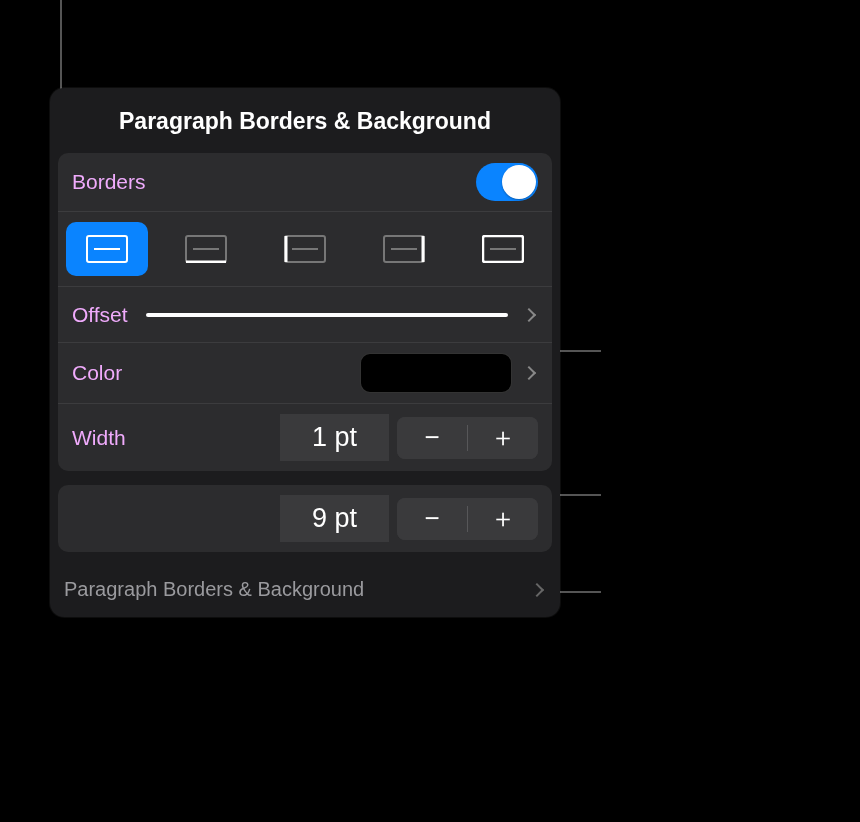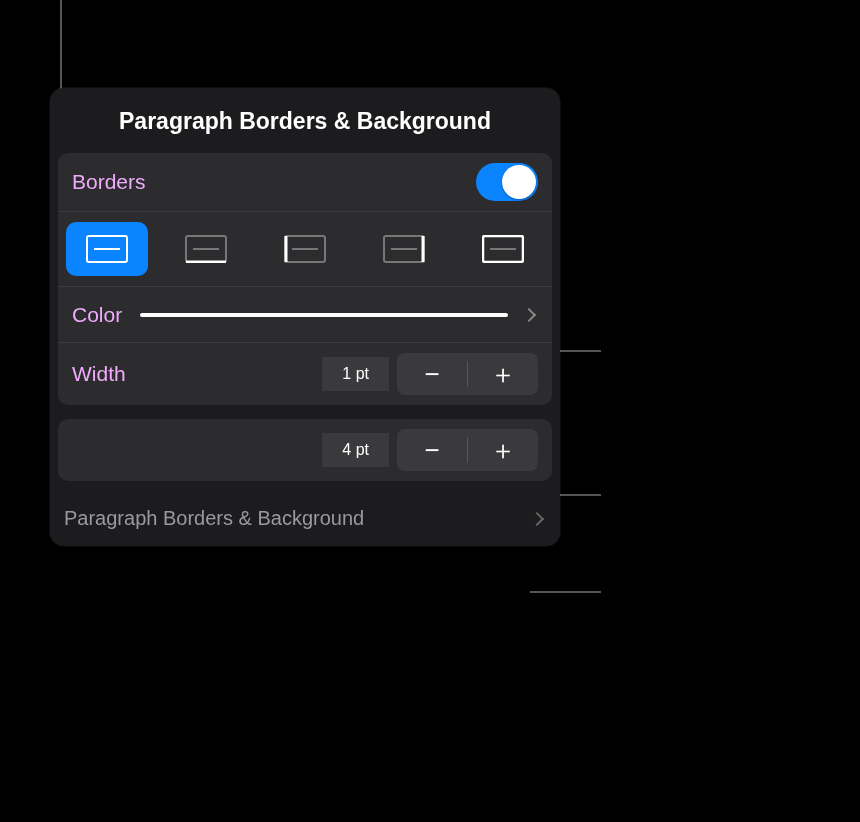--- a/index.html
+++ b/index.html
@@ -115,22 +115,22 @@
       height: 40px;
       background: #000;
       border: 1px solid rgba(255,255,255,0.2);
       border-radius: 10px;
       margin-right: 12px;
     }
     
     .stepper-value {
       background: #3a3a3c;
       color: #fff;
-      font-size: 16px;
-      padding: 8px 20px;
+      font-size: 27px;
+      padding: 8px 32px;
       border-radius: 0;
       margin-right: 8px;
     }
     .stepper {
       display: flex;
       background: #3a3a3c;
       border-radius: 8px;
       overflow: hidden;
     }
     .stepper button {
@@ -241,42 +241,48 @@
       </div>
       <div class="border-icon">
         <svg class="border-glyph" viewBox="0 0 42 28">
           <rect x="1" y="1" width="40" height="26" fill="none" stroke="#fff" stroke-width="2.5" rx="2"></rect>
           <line x1="8" y1="14" x2="34" y2="14" stroke="#777" stroke-width="2"></line>
         </svg>
       </div>
     </div>
 
     <div class="row">
-      <span class="row-label">Color</span>
+      <span class="row-label">Offset</span>
       <div class="style-line"></div>
       <div class="chevron"></div>
     </div>
 
+    <div class="row">
+      <span class="row-label">Color</span>
+      <span class="spacer"></span>
+      <div class="color-well"></div>
+      <div class="chevron"></div>
+    </div>
 
     <div class="row">
       <span class="row-label">Width</span>
       <span class="spacer"></span>
       <span class="stepper-value">1 pt</span>
       <div class="stepper">
         <button>−</button>
         <div class="stepper-divider"></div>
         <button>＋</button>
       </div>
     </div>
   </div>
 
   <div class="group">
     <div class="row">
       <span class="spacer"></span>
-      <span class="stepper-value">4 pt</span>
+      <span class="stepper-value">9 pt</span>
       <div class="stepper">
         <button>−</button>
         <div class="stepper-divider"></div>
         <button>＋</button>
       </div>
     </div>
   </div>
 
 
   <div class="nav-row">

